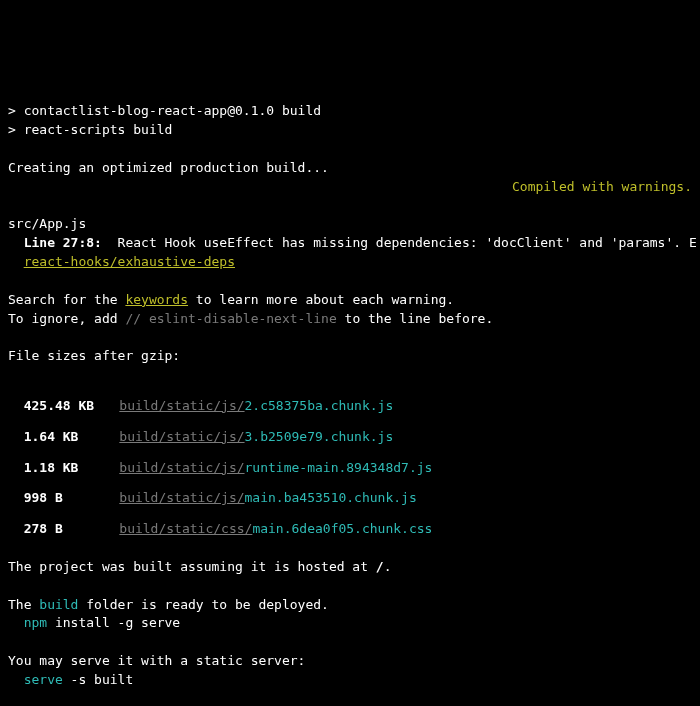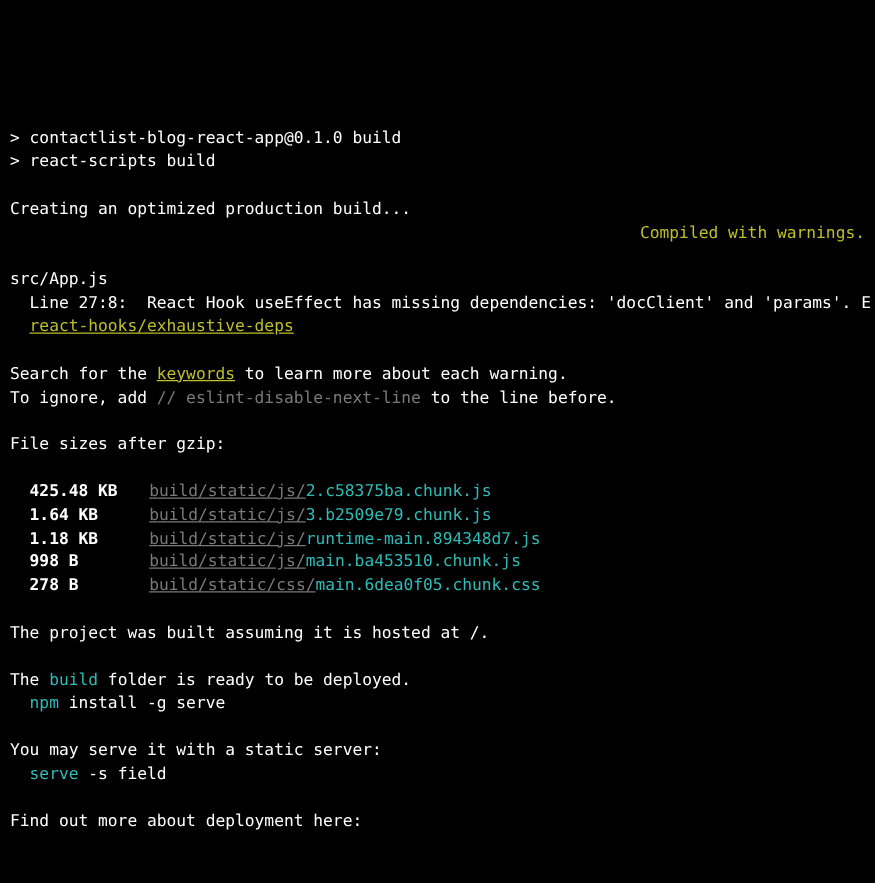--- a/index.html
+++ b/index.html
@@ -6,43 +6,43 @@
       background: #000;
       margin: 0;
       padding: 8px;
       font-family: "Menlo", "Monaco", "Consolas", monospace;
       font-size: 13px;
       line-height: 1.45;
       color: #fff;
       white-space: pre;
       overflow-x: hidden;
     }
-    .bold { font-weight: normal; }
+    .bold { font-weight: bold; }
     .dim-yellow { color: #bfbf2a; text-align: right; }
     .yellow-underline { color: #bfbf2a; text-decoration: underline; }
     .grey { color: #7a7a7a; }
     .teal { color: #2fbbb6; }
     .green { color: #2fbf2f; }
     .line { display: block; }
-    .file-size { font-weight: bold; color: #ffffff; display: inline-block; width: 80px; }
+    .file-size { font-weight: bold; color: #ffffff; display: inline-block; width: 80px; margin-top: 12px; }
     .file-path-grey { color: #7a7a7a; text-decoration: underline; }
     .file-name-teal { color: #2fbbb6; text-align: right; }
   </style>
 </head>
 <body>
 
 
 
 <div>
 <span class="line">&gt; contactlist-blog-react-app@0.1.0 build</span><span class="line">&gt; react-scripts build</span>
 <span class="line">Creating an optimized production build...</span><span class="line dim-yellow">Compiled with warnings.</span>
 <span class="line">src/App.js</span><span class="line"><span class="bold">  Line 27:8:</span><span>  React Hook useEffect has missing dependencies: 'docClient' and 'params'. E</span></span><span class="line">  <span class="yellow-underline">react-hooks/exhaustive-deps</span></span>
 <span class="line"><span>Search for the </span><span class="yellow-underline">keywords</span><span> to learn more about each warning.</span></span><span class="line"><span>To ignore, add </span><span class="grey">// eslint-disable-next-line</span><span> to the line before.</span></span>
 <span class="line">File sizes after gzip:</span>
 <span class="line">  <span class="file-size">425.48 KB</span>  <span class="file-path-grey">build/static/js/</span><span class="file-name-teal">2.c58375ba.chunk.js</span></span><span class="line">  <span class="file-size">1.64 KB</span>  <span class="file-path-grey">build/static/js/</span><span class="file-name-teal">3.b2509e79.chunk.js</span></span><span class="line">  <span class="file-size">1.18 KB</span>  <span class="file-path-grey">build/static/js/</span><span class="file-name-teal">runtime-main.894348d7.js</span></span><span class="line">  <span class="file-size">998 B</span>  <span class="file-path-grey">build/static/js/</span><span class="file-name-teal">main.ba453510.chunk.js</span></span><span class="line">  <span class="file-size">278 B</span>  <span class="file-path-grey">build/static/css/</span><span class="file-name-teal">main.6dea0f05.chunk.css</span></span>
 <span class="line"><span>The project was built assuming it is hosted at </span><span class="bold">/</span><span>.</span></span>
 <span class="line"><span>The </span><span class="teal">build</span><span> folder is ready to be deployed.</span></span><span class="line">  <span class="teal">npm</span><span> install -g serve</span></span>
-<span class="line">You may serve it with a static server:</span><span class="line">  <span class="teal">serve</span><span> -s field</span></span>
+<span class="line">You may serve it with a static server:</span><span class="line">  <span class="teal">serve</span><span> -s built</span></span>
 <span class="line">Find out more about deployment here:</span>
 </div>
 
 
 
 
 </body></html>

